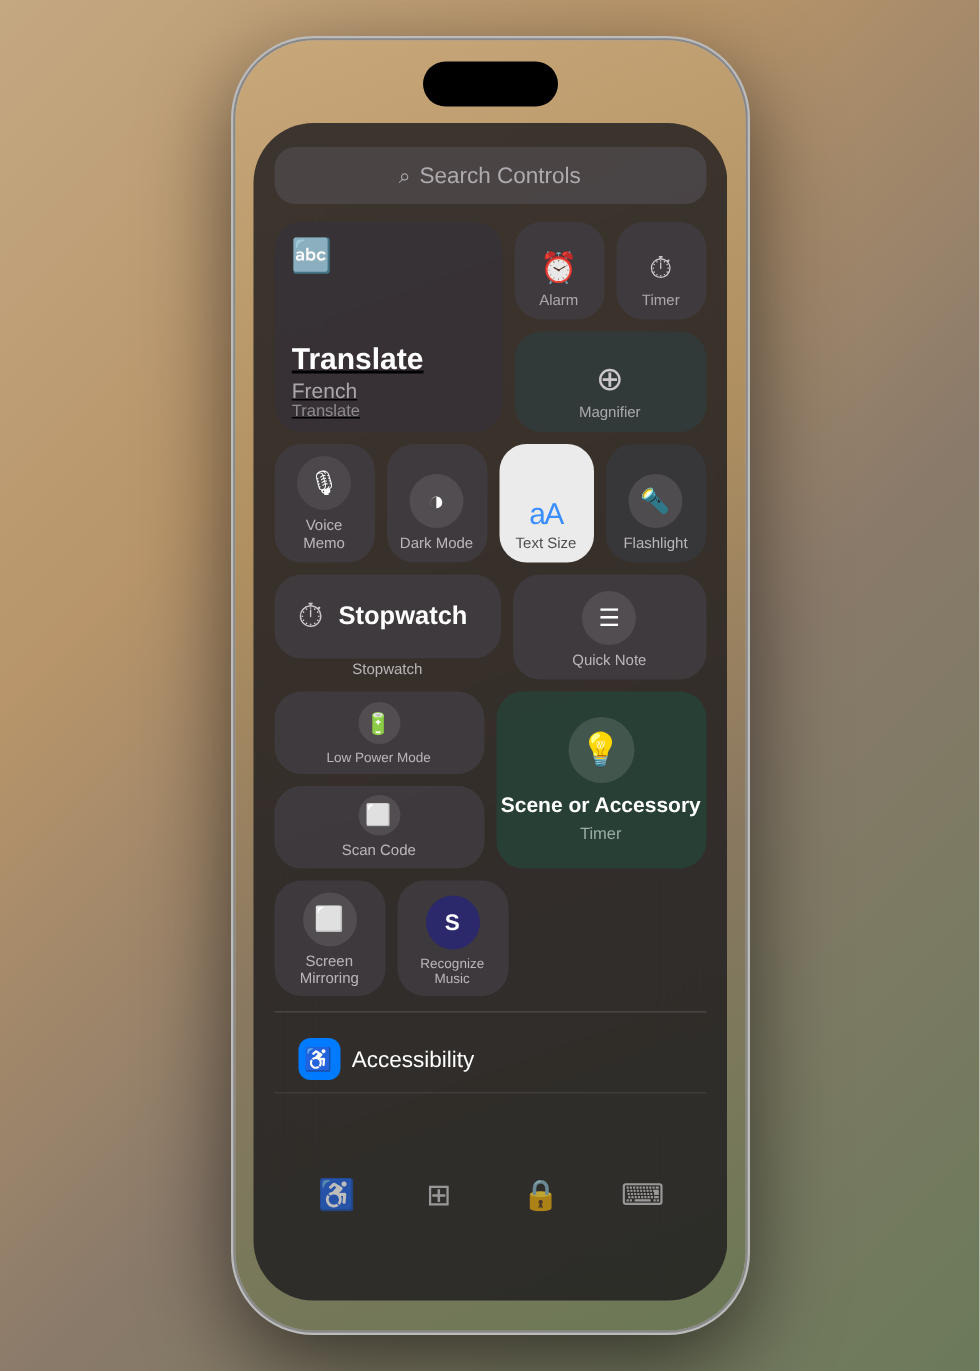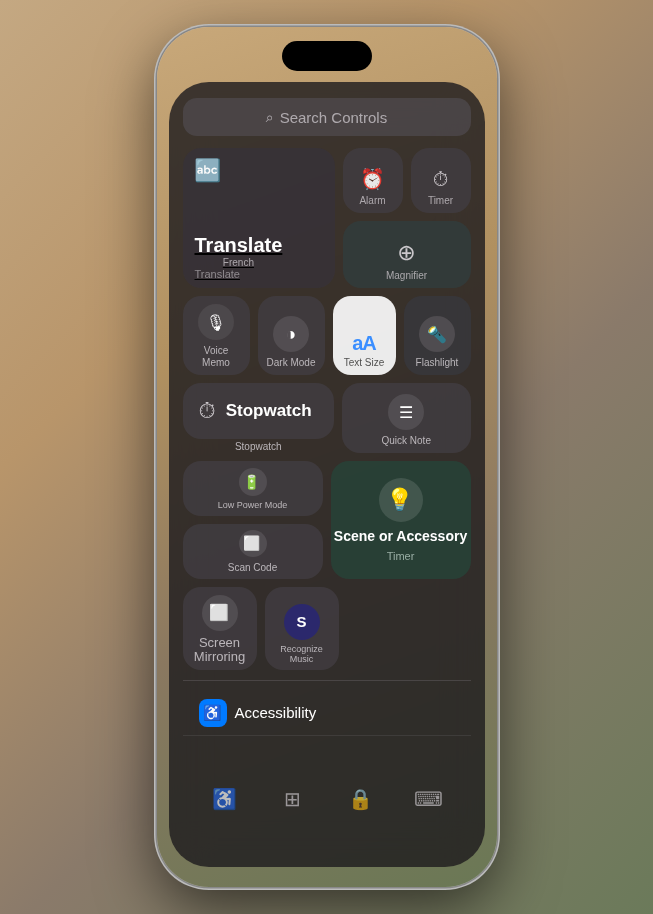--- a/index.html
+++ b/index.html
@@ -142,23 +142,22 @@
       padding: 10px 12px 8px 12px;
       cursor: pointer;
       min-height: 140px;
     }
     .tile-translate .translate-main {
       font-size: 20px;
       font-weight: 600;
       color: #fff;
     }
     .tile-translate .translate-sub {
-      font-size: 10px;
+      font-size: 14px;
       color: rgba(200,195,200,0.8);
-      text-align: center;
     }
     .tile-translate .translate-label {
       font-size: 11px;
       color: rgba(180,175,180,0.7);
     }
 
     
     .row1 {
       display: flex;
       gap: 8px;
@@ -435,21 +434,21 @@
           <div class="tile-label">Voice Memo</div>
         </div>
         <div class="tile" style="min-height:70px;">
           <div class="tile-icon">
             <span style="font-size:18px;color:#fff;">◑</span>
           </div>
           <div class="tile-label">Dark Mode</div>
         </div>
 
         <div class="tile-text-size" style="min-height:70px; flex:1; border-radius:18px; display:flex; flex-direction:column; align-items:center; justify-content:flex-end; padding:6px 4px 6px 4px; gap:2px;">
-          <div style="font-size:20px; font-weight:700; color:#3a8eff; letter-spacing:-1px;">aA</div>
+          <div style="font-size:20px; font-weight:400; color:#3a8eff; letter-spacing:-1px;">aA</div>
           <div class="tile-label" style="color:rgba(50,50,50,0.85);text-align:right;">Text Size</div>
         </div>
 
         <div class="tile flashlight-tile" style="min-height:70px;">
           <div class="tile-icon">
             <span style="font-size:16px;color:#fff;">🔦</span>
           </div>
           <div class="tile-label">Flashlight</div>
         </div>
       </div>
@@ -495,21 +494,21 @@
           <div class="scene-main">Scene or Accessory</div>
           <div class="scene-sub">Timer</div>
         </div>
       </div>
 
       <div class="grid-row">
         <div class="tile" style="min-height:62px;">
           <div class="tile-icon">
             <span style="font-size:16px;color:#fff;">⬜</span>
           </div>
-          <div class="tile-label" style="font-size:13px;line-height:1.1;text-align:center;">Screen Mirroring</div>
+          <div class="tile-label" style="font-size:10px;line-height:1.1;text-align:center;">Screen Mirroring</div>
         </div>
         <div class="tile" style="min-height:62px;">
           <div class="tile-icon" style="background:rgba(30,30,140,0.6);">
             <span style="font-size:15px;font-weight:800;color:#fff;">S</span>
           </div>
           <div class="tile-label" style="font-size:9px;line-height:1.1;text-align:center;">Recognize Music</div>
         </div>
 
         <div style="flex:2;"></div>
       </div>

